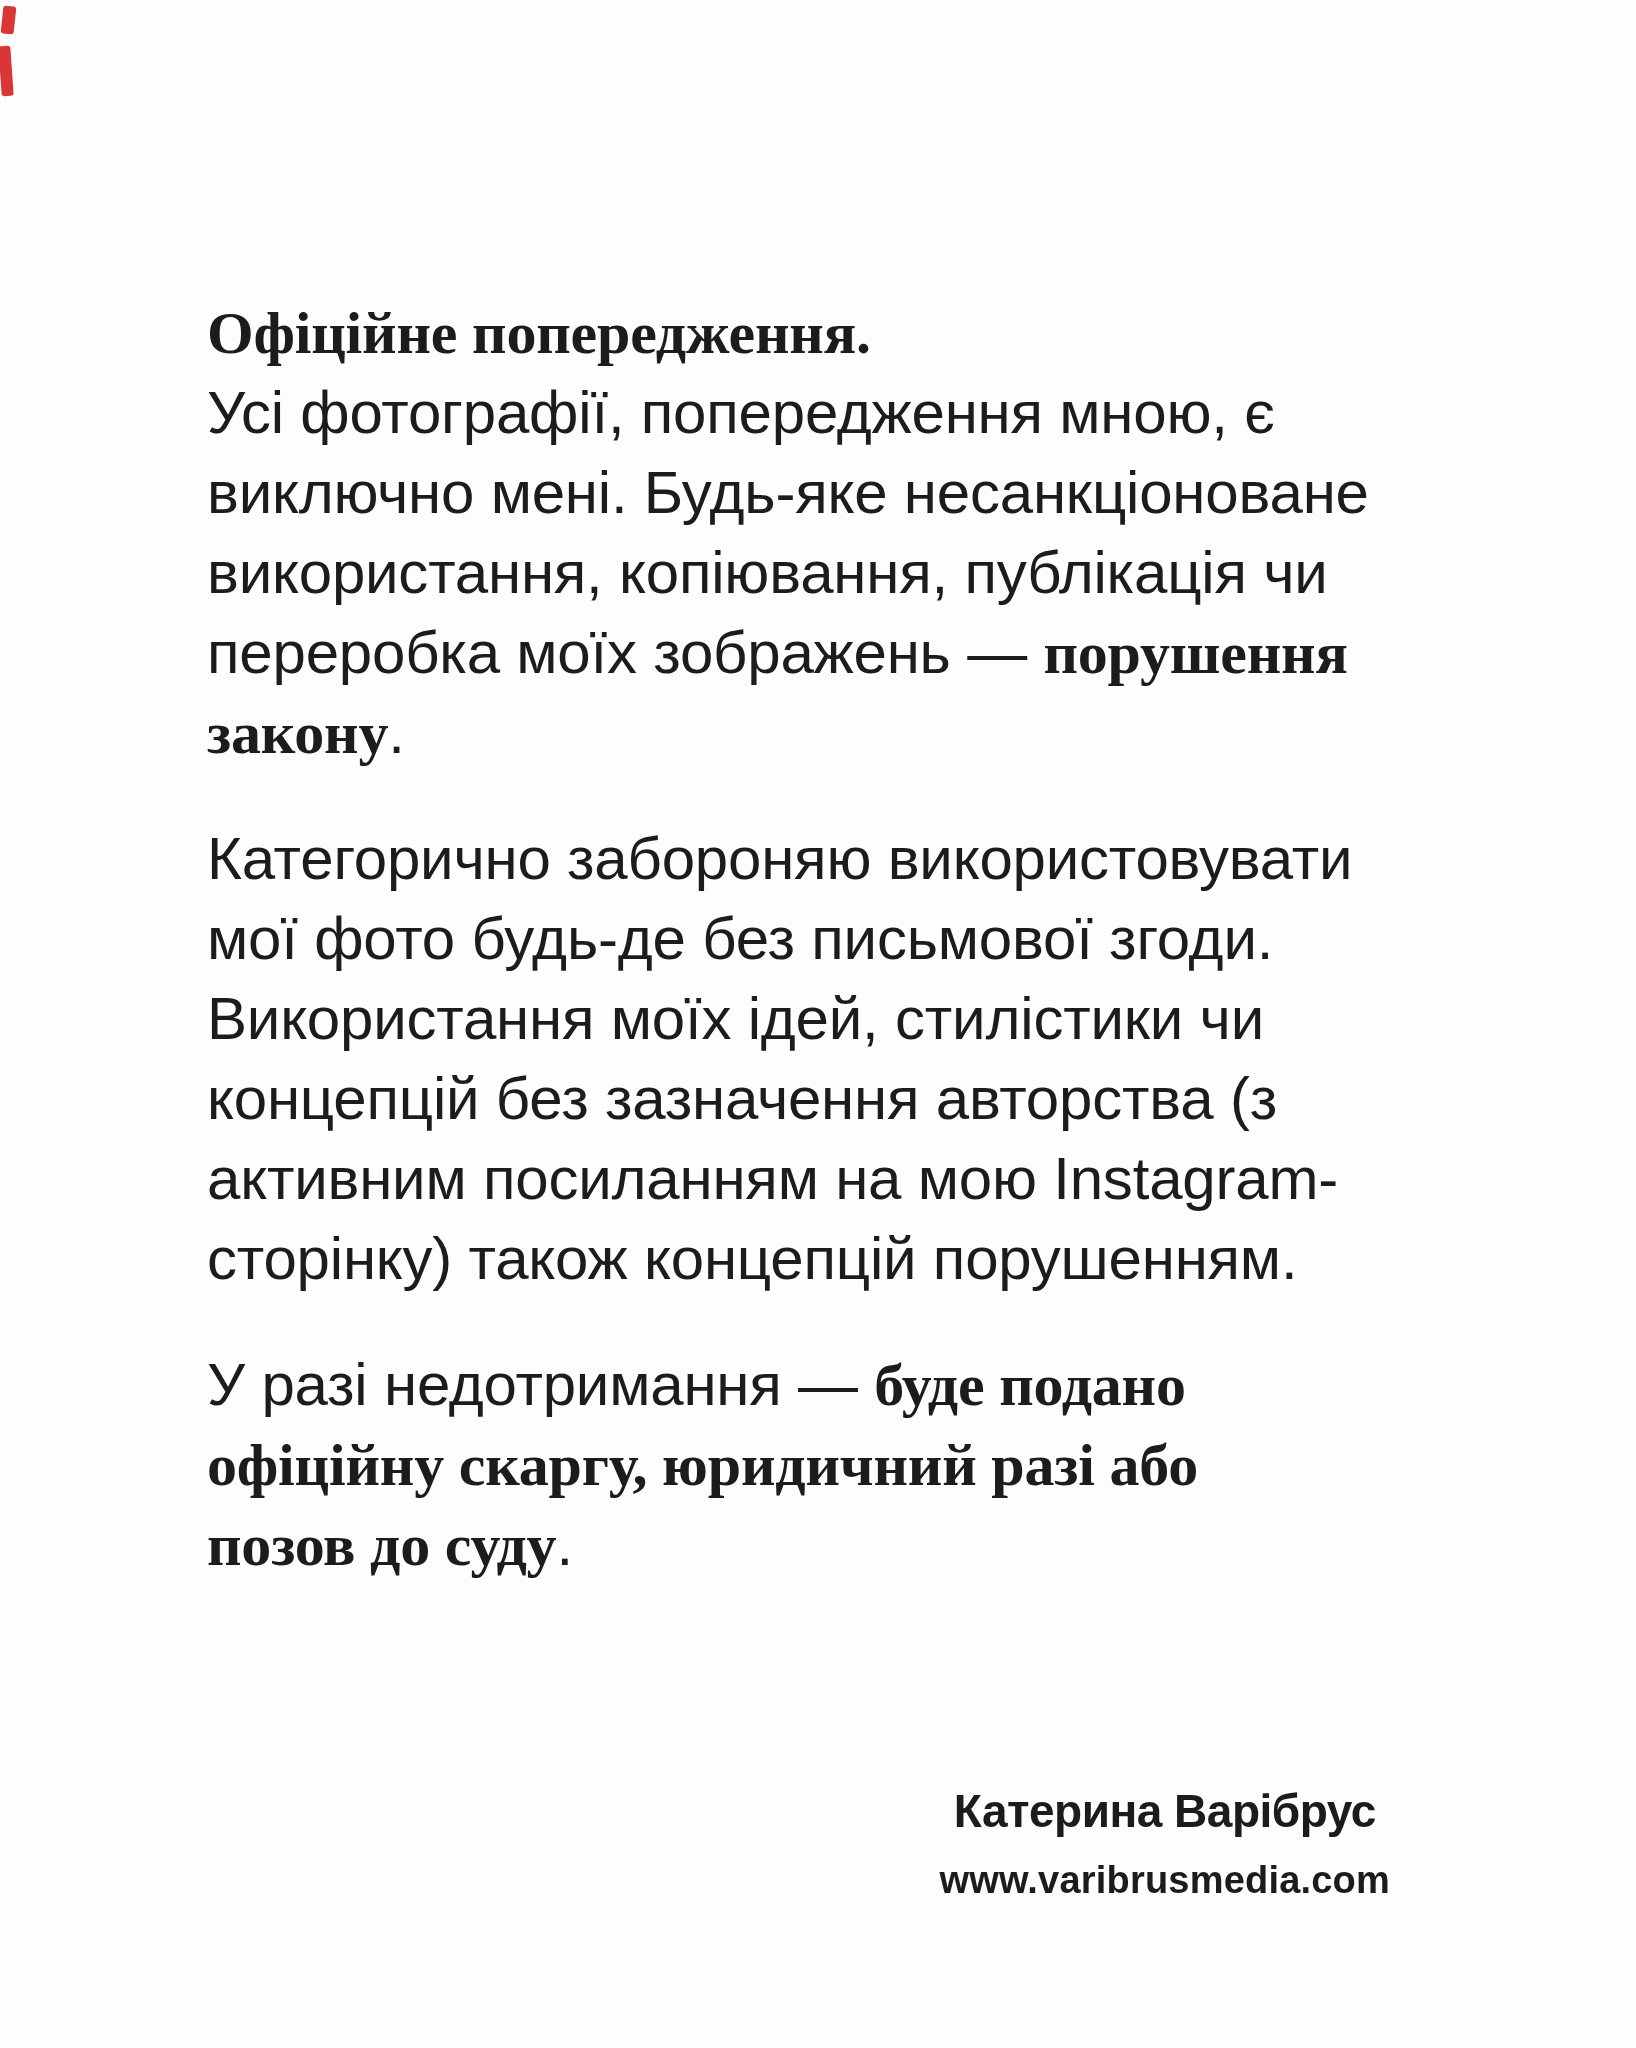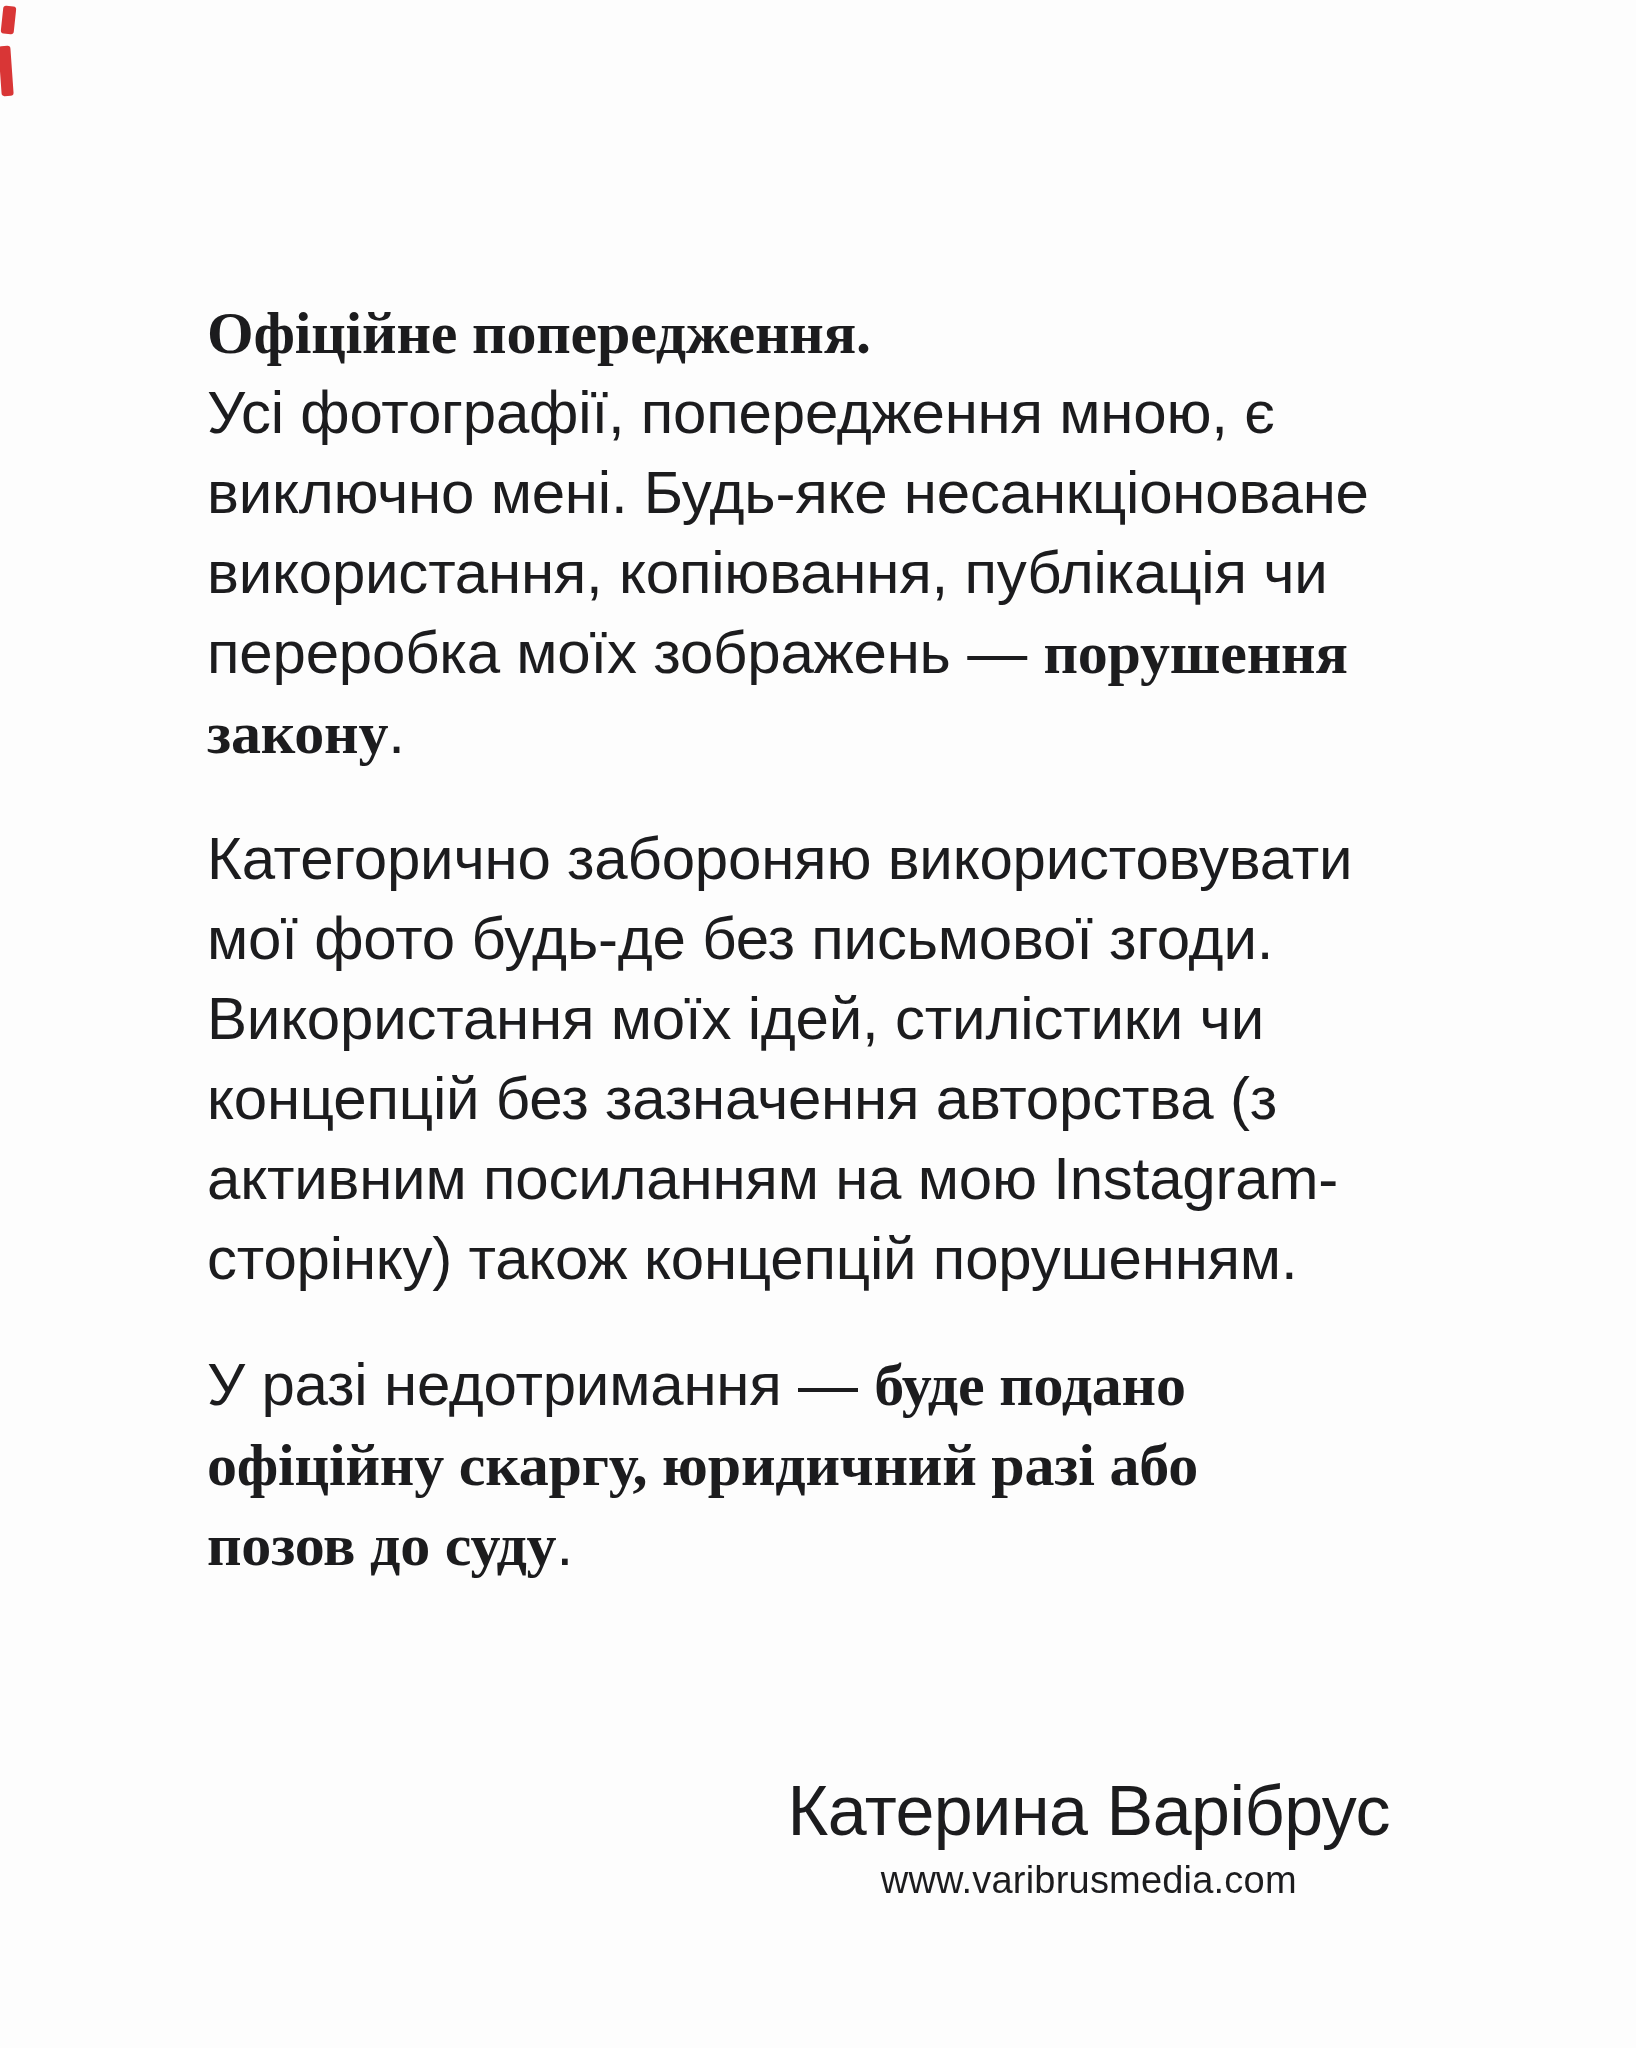--- a/index.html
+++ b/index.html
@@ -36,29 +36,29 @@
   .paragraph + .paragraph { margin-top: 46px; }
   .line { white-space: nowrap; }
   .line .b { font-weight: 700; font-family: Liberation Serif, serif; }
   .signature {
     position: absolute;
     right: 246px;
     top: 1772px;
     text-align: center;
   }
   .sig-name {
-    font-size: 70px;
-    font-weight: 400;
+    font-size: 46px;
+    font-weight: 700;
     line-height: 79px;
     letter-spacing: -0.5px;
     white-space: nowrap;
   }
   .sig-url {
     font-size: 38px;
-    font-weight: 400;
+    font-weight: 700;
     line-height: 46px;
     margin-top: 6px;
     letter-spacing: 0.2px;
     white-space: nowrap;
   }
 </style>
 </head>
 <body>
 
 <div class="red-mark m1"></div>

